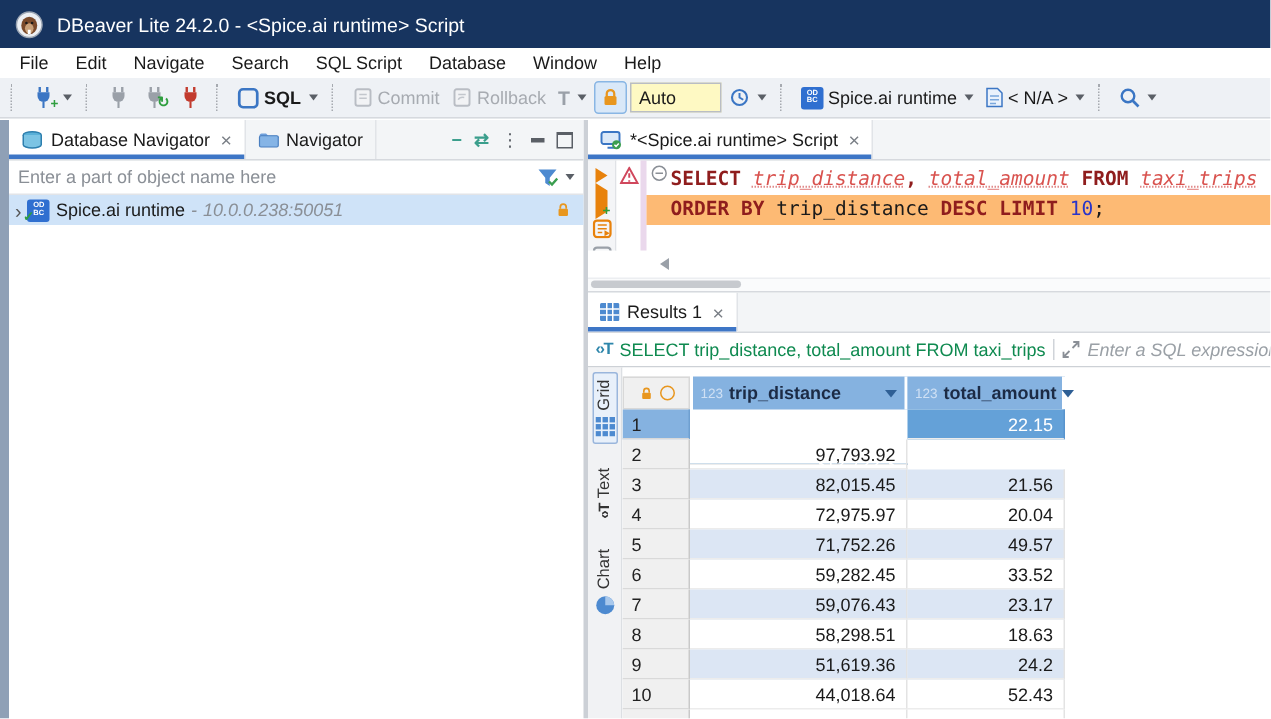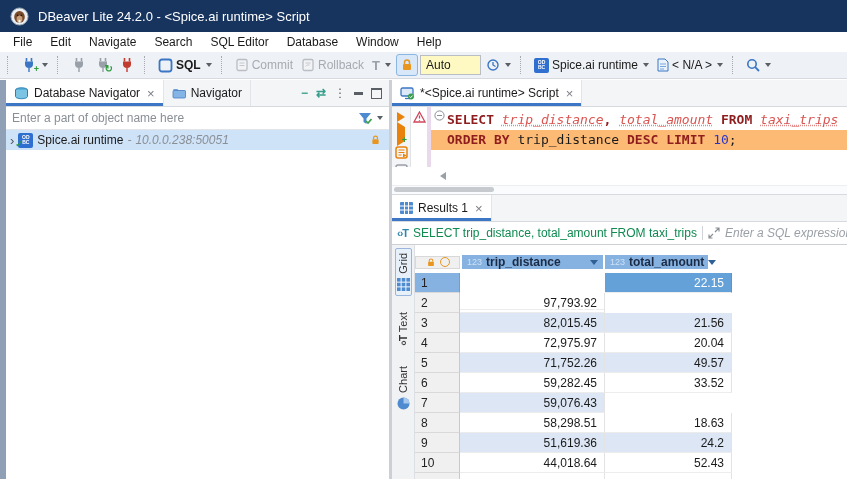--- a/index.html
+++ b/index.html
@@ -54,31 +54,31 @@
   .cficon{color:#2e86ab;font-weight:bold;font-size:11px;letter-spacing:-1px;flex:none;}
   .filter-sql{color:#0f8a50;white-space:nowrap;overflow:hidden;max-width:296px;flex:none;}
   .vdiv{width:1px;height:14px;background:#d0d4d9;flex:none;}
   .filter-ph{color:#9aa0a6;font-style:italic;white-space:nowrap;}
   .grid-area{flex:1;display:flex;min-height:0;}
   .side-rail{width:22px;background:#f1f2f4;border-right:1px solid #dcdfe3;display:flex;flex-direction:column;align-items:center;padding-top:3px;gap:12px;}
   .side-tab{display:flex;flex-direction:column;align-items:center;gap:4px;padding:4px 1px;}
   .side-tab.active{background:#e8f0fa;border:1px solid #9ab6dc;border-radius:2px;}
   .vtext{writing-mode:vertical-rl;transform:rotate(180deg);font-size:11px;color:#333;}
   .grid{flex:1;min-width:0;padding-top:6px;overflow:hidden;background:#fff;}
-  .ghead{display:flex;height:22px;align-items:center;}
+  .ghead{display:flex;height:22px;}
   .corner{width:45px;flex:none;background:#f0f0f0;border:1px solid #d8d8d8;display:flex;align-items:center;justify-content:center;gap:4px;margin-right:2px;box-sizing:border-box;}
   .ring{width:8px;height:8px;border:1.5px solid #e8961e;border-radius:50%;display:inline-block;}
   .th{background:#85b2e0;color:#1c2b45;font-weight:600;display:flex;align-items:center;gap:4px;padding:0 5px;border-right:2px solid #fff;box-sizing:border-box;flex:none;}
   .th .tnum{color:#cfe0f4;font-size:9px;font-weight:normal;}
   .sort{width:0;height:0;border-left:4.5px solid transparent;border-right:4.5px solid transparent;border-top:5px solid #2e5f95;margin-left:auto;}
   .th.c1{width:143px;} .th.c2{width:105px;}
   .grow{display:flex;height:20px;}
   .rn{width:45px;flex:none;background:#f0f0f0;border-right:1px solid #c9c9c9;border-bottom:1px solid #d9d9d9;box-sizing:border-box;display:flex;align-items:center;padding-left:6px;color:#222;}
   .cell{text-align:right;padding:0 7px 0 0;border-right:1px solid #e3e3e3;border-bottom:1px solid #ececec;box-sizing:border-box;display:flex;align-items:center;justify-content:flex-end;}
-  .cell.c1{width:145px;flex:none;} .cell.c2{width:127px;flex:none;}
+  .cell.c1{width:145px;flex:none;} .cell.c2{width:105px;flex:none;}
   .grow.stripe .cell{background:#dce6f4;}
   .grow.selected .rn{background:#85b2e0;border-right-color:#6f9fd0;}
   .grow.selected .cell{background:#64a1d8;color:#fff;border-right-color:#5894cd;}
   .grow.selected .cell.focused{box-shadow:inset 0 0 0 1px #203a5c, inset 0 0 0 2px #cfe2f5;margin-top:36px;}
   svg{display:block;}
 </style>
 </head>
 <body>
 
 <div class="titlebar">
@@ -93,21 +93,21 @@
       </svg>
   </span>
   <span>DBeaver Lite 24.2.0 - &lt;Spice.ai runtime&gt; Script</span>
 </div>
 
 <div class="menubar">
   <span class="menu-item">File</span>
   <span class="menu-item">Edit</span>
   <span class="menu-item">Navigate</span>
   <span class="menu-item">Search</span>
-  <span class="menu-item">SQL Editor</span>
+  <span class="menu-item">SQL Script</span>
   <span class="menu-item">Database</span>
   <span class="menu-item">Window</span>
   <span class="menu-item">Help</span>
 </div>
 
 <div class="toolbar">
   <span class="tsep"></span>
   <span class="tbtn">
     <span style="position:relative">
       <svg width="16" height="16" viewBox="0 0 16 16">
@@ -469,20 +469,21 @@
     <span class="cell c2">49.57</span>
   </div>
             <div class="grow">
     <span class="rn">6</span>
     <span class="cell c1">59,282.45</span>
     <span class="cell c2">33.52</span>
   </div>
             <div class="grow stripe">
     <span class="rn">7</span>
     <span class="cell c1">59,076.43</span>
+    <span class="cell c2">23.17</span>
   </div>
             <div class="grow">
     <span class="rn">8</span>
     <span class="cell c1">58,298.51</span>
     <span class="cell c2">18.63</span>
   </div>
             <div class="grow stripe">
     <span class="rn">9</span>
     <span class="cell c1">51,619.36</span>
     <span class="cell c2">24.2</span>

